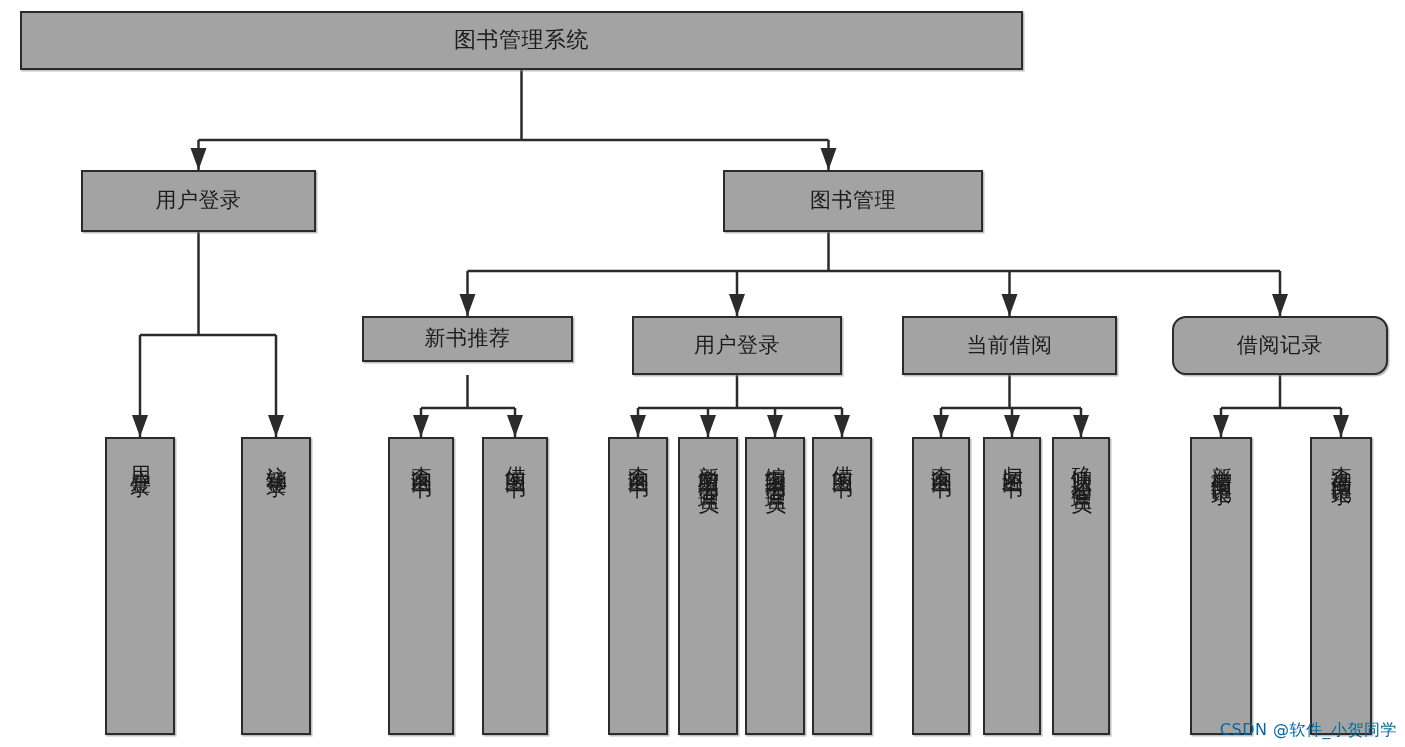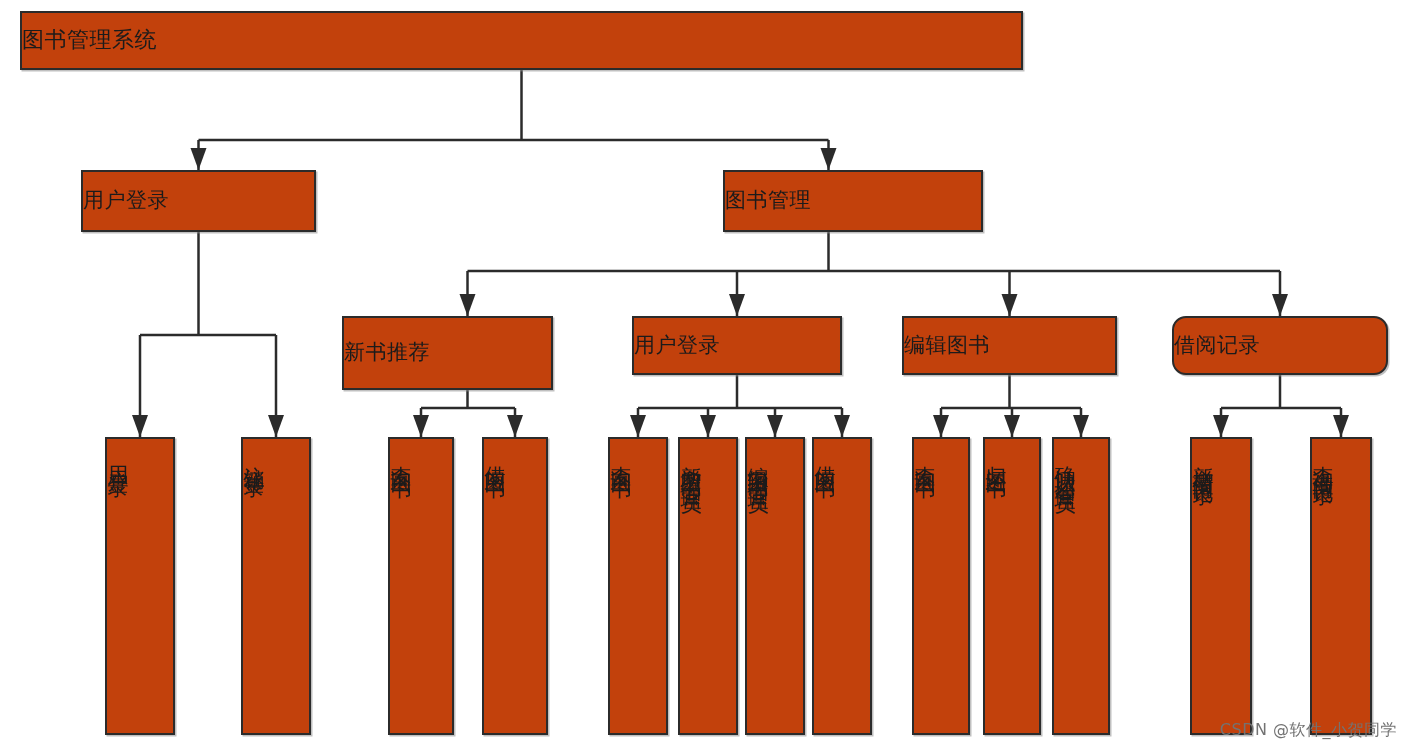--- a/index.html
+++ b/index.html
@@ -18,23 +18,24 @@
     position: absolute;
     left: 0;
     top: 0;
     width: 1405px;
     height: 747px;
   }
   .node-box {
     position: absolute;
     box-sizing: border-box;
     border: 2.5px solid #2b2b2b;
-    background: #c2410c;
+    background: #a3a3a3;
     display: flex;
     align-items: center;
+    justify-content: center;
     box-shadow: 1.5px 1.5px 0 0 rgba(140,140,140,0.55);
   }
   .node-label-h {
     font-size: 21px;
     color: #1b1b1b;
     letter-spacing: 0.5px;
     line-height: 1.1;
     white-space: nowrap;
     text-align: center;
   }
@@ -69,21 +70,21 @@
     fill: none;
   }
   .arrow-head {
     fill: #2b2b2b;
   }
   #watermark {
     position: absolute;
     right: 8px;
     bottom: 6px;
     font-size: 16px;
-    color: #737373;
+    color: #0369a1;
     letter-spacing: 0.5px;
     white-space: nowrap;
   }
 </style>
 </head>
 <body>
 
 <div id="diagram-root">
   <svg id="connectors" viewBox="0 0 1405 747" width="1405" height="747">
       <line x1="521.5" y1="70" x2="521.5" y2="140" class="conn"></line>
@@ -142,28 +143,28 @@
   <div id="nodes-layer">
       <div class="node-box root" style="left: 20px; top: 11px; width: 1003px; height: 59px;">
         <span class="node-label-h">图书管理系统</span>
       </div>
       <div class="node-box" style="left: 81px; top: 170px; width: 235px; height: 62px;">
         <span class="node-label-h">用户登录</span>
       </div>
       <div class="node-box" style="left: 711px; top: 170px; width: 260px; height: 62px; margin-left: 12px;">
         <span class="node-label-h">图书管理</span>
       </div>
-      <div class="node-box" style="left: 342px; top: 316px; width: 211px; height: 74px;">
+      <div class="node-box" style="left: 362px; top: 316px; width: 211px; height: 46px;">
         <span class="node-label-h">新书推荐</span>
       </div>
       <div class="node-box" style="left: 632px; top: 316px; width: 210px; height: 59px;">
         <span class="node-label-h">用户登录</span>
       </div>
       <div class="node-box" style="left: 902px; top: 316px; width: 215px; height: 59px;">
-        <span class="node-label-h">编辑图书</span>
+        <span class="node-label-h">当前借阅</span>
       </div>
       <div class="node-box" style="left: 1172px; top: 316px; width: 216px; height: 59px; border-radius: 14px;">
         <span class="node-label-h">借阅记录</span>
       </div>
       <div class="node-box leaf" style="left: 105px; top: 437px; width: 70px; height: 298px;">
         <span class="node-label-v">用户登录</span>
       </div>
       <div class="node-box leaf" style="left: 241px; top: 437px; width: 70px; height: 298px;">
         <span class="node-label-v">注销登录</span>
       </div>

